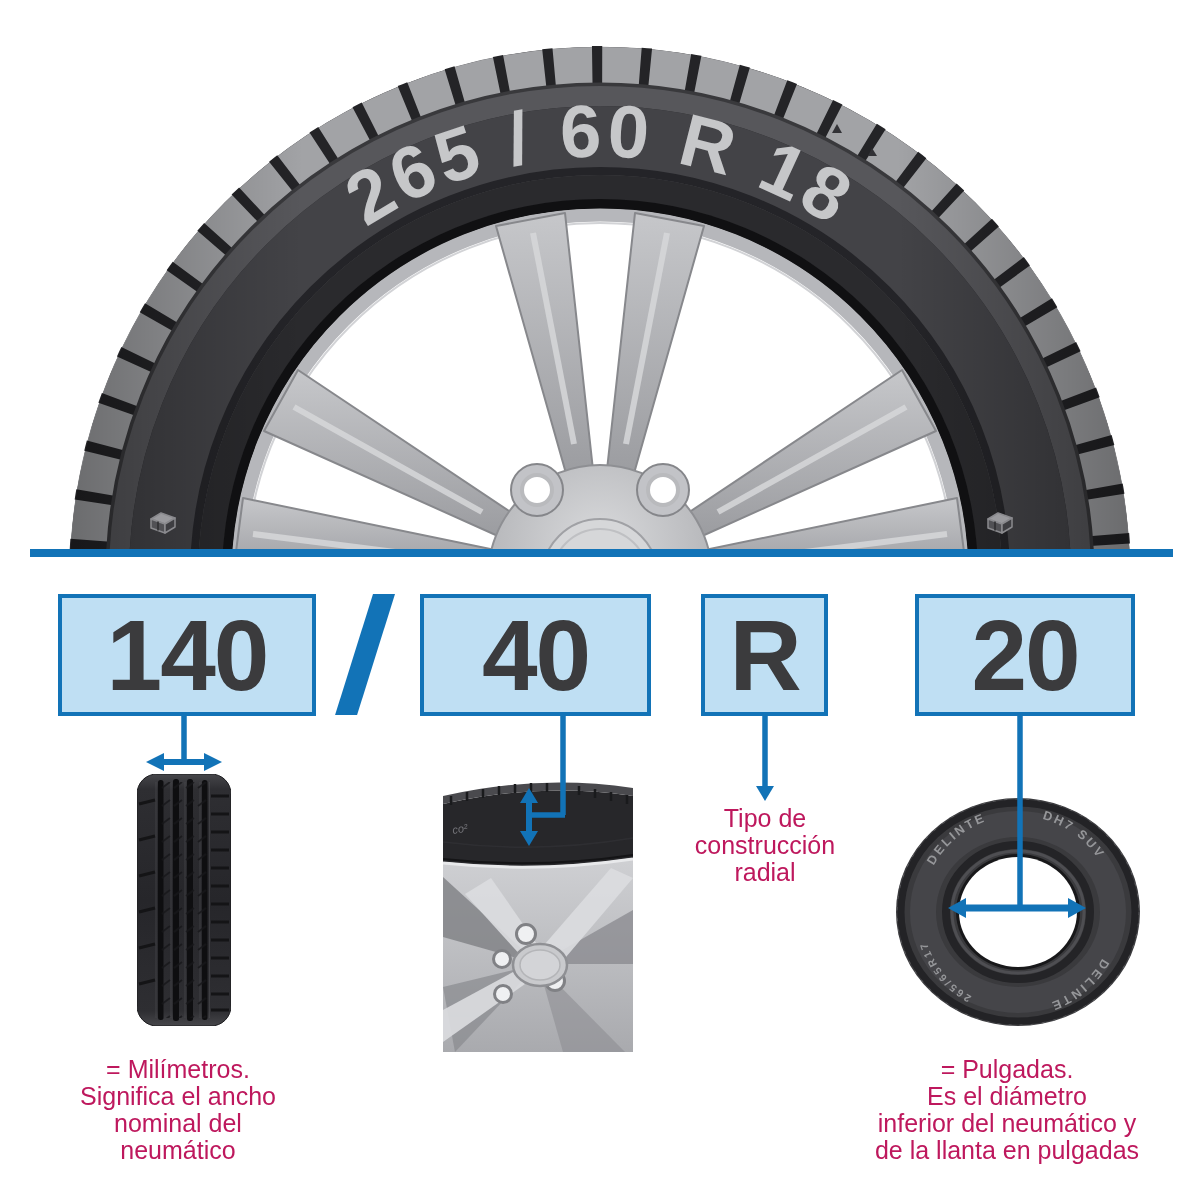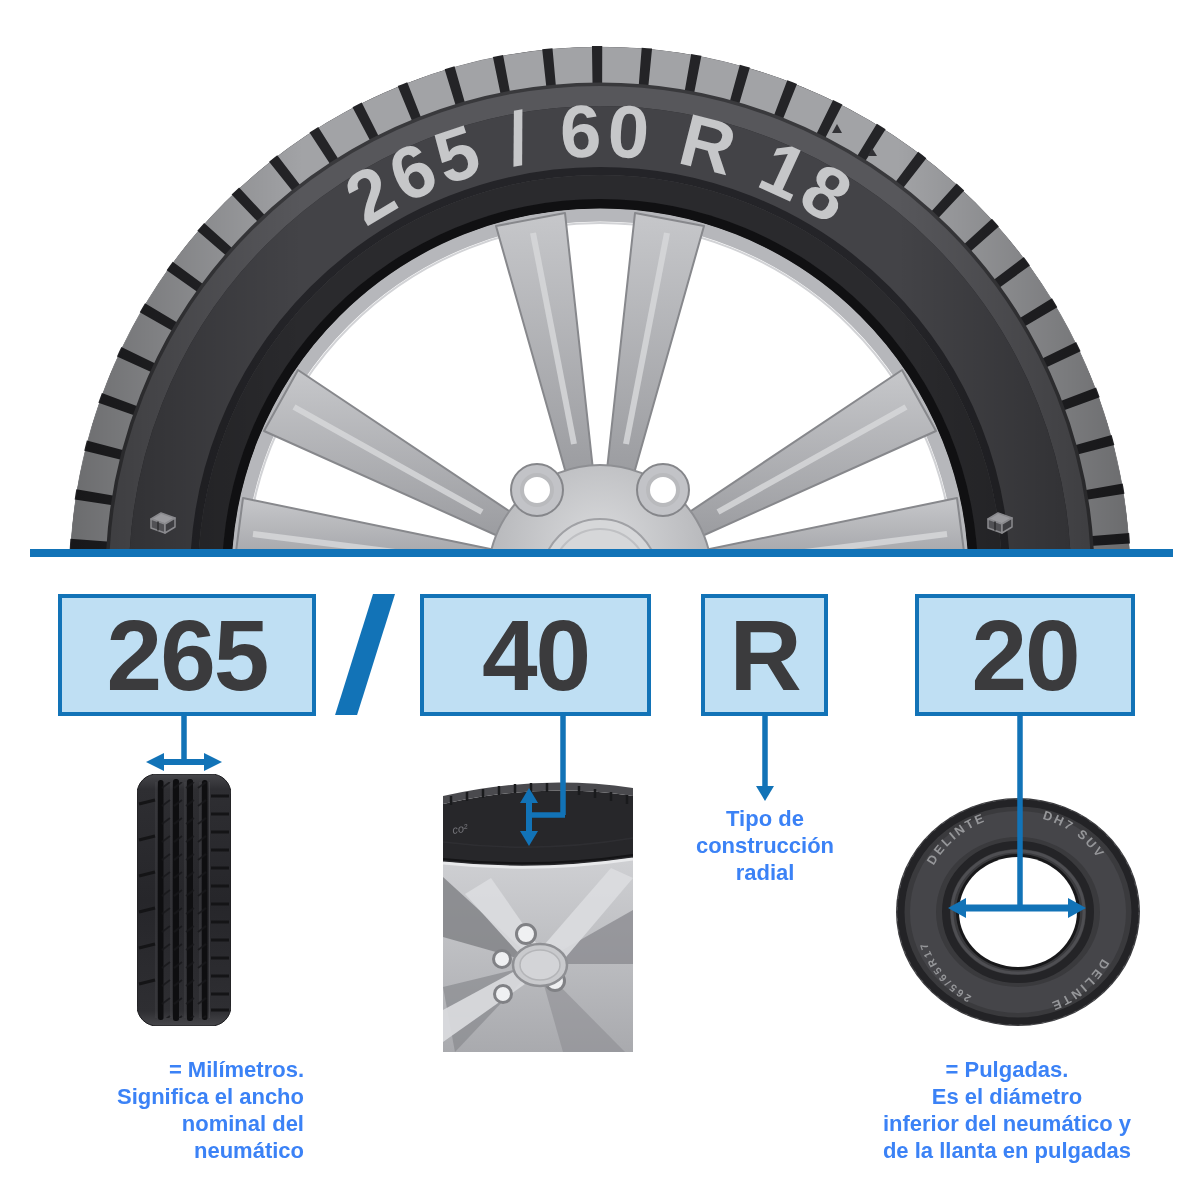--- a/index.html
+++ b/index.html
@@ -10,23 +10,23 @@
   .code-box{box-sizing:border-box;background:#bfdff3;border:4px solid #1273b7;
             display:flex;align-items:center;justify-content:center;
             font-weight:bold;font-size:100px;color:#3b3b3d;z-index:3;letter-spacing:-2px;}
   #box-265{left:58px;top:594px;width:258px;height:122px;}
   #box-60{left:420px;top:594px;width:231px;height:122px;}
   #box-R{left:701px;top:594px;width:127px;height:122px;}
   #box-18{left:915px;top:594px;width:220px;height:122px;}
   #slash{left:373px;top:594px;width:22px;height:121px;background:#1273b7;
          transform:skewX(-17.4deg);transform-origin:top left;z-index:3;
          color:transparent;overflow:hidden;font-size:10px;}
-  .caption{white-space:pre-line;text-align:center;font-weight:bold;
-           font-size:22px;line-height:27px;color:#3b82f6;z-index:2;}
-  #cap-265{left:4px;top:1056px;width:300px;text-align:right;}
+  .caption{white-space:pre-line;text-align:center;font-weight:normal;
+           font-size:25px;line-height:27px;color:#be185d;z-index:2;}
+  #cap-265{left:28px;top:1056px;width:300px;}
   #cap-60{left:387px;top:1056px;width:300px;}
   #cap-R{left:640px;top:805px;width:250px;}
   #cap-18{left:847px;top:1056px;width:320px;}
   #connector-layer{left:0;top:540px;z-index:5;pointer-events:none;}
   svg text{font-family:"Liberation Sans",sans-serif;}
 </style>
 </head>
 <body>
 
 <div id="stage">
@@ -117,21 +117,21 @@
         <path d="M-12,-4 L2,1 L2,10 L-12,5 Z" fill="#515155"></path>
         <path d="M2,1 L12,-5 L12,4 L2,10 Z" fill="#3e3e42"></path>
         <line x1="-5" y1="-1.5" x2="-5" y2="7.5" stroke="#2c2c2f"></line>
       </g>
     </g>
   </svg>
 
   <div class="abs" id="divider"></div>
 
   <div class="abs code-box" id="box-265">
-    <span>265</span>
+    <span>140</span>
   </div>
   <div class="abs" id="slash">/</div>
   <div class="abs code-box" id="box-60">
     <span>40</span>
   </div>
   <div class="abs code-box" id="box-R">
     <span>R</span>
   </div>
   <div class="abs code-box" id="box-18">
     <span>20</span>

